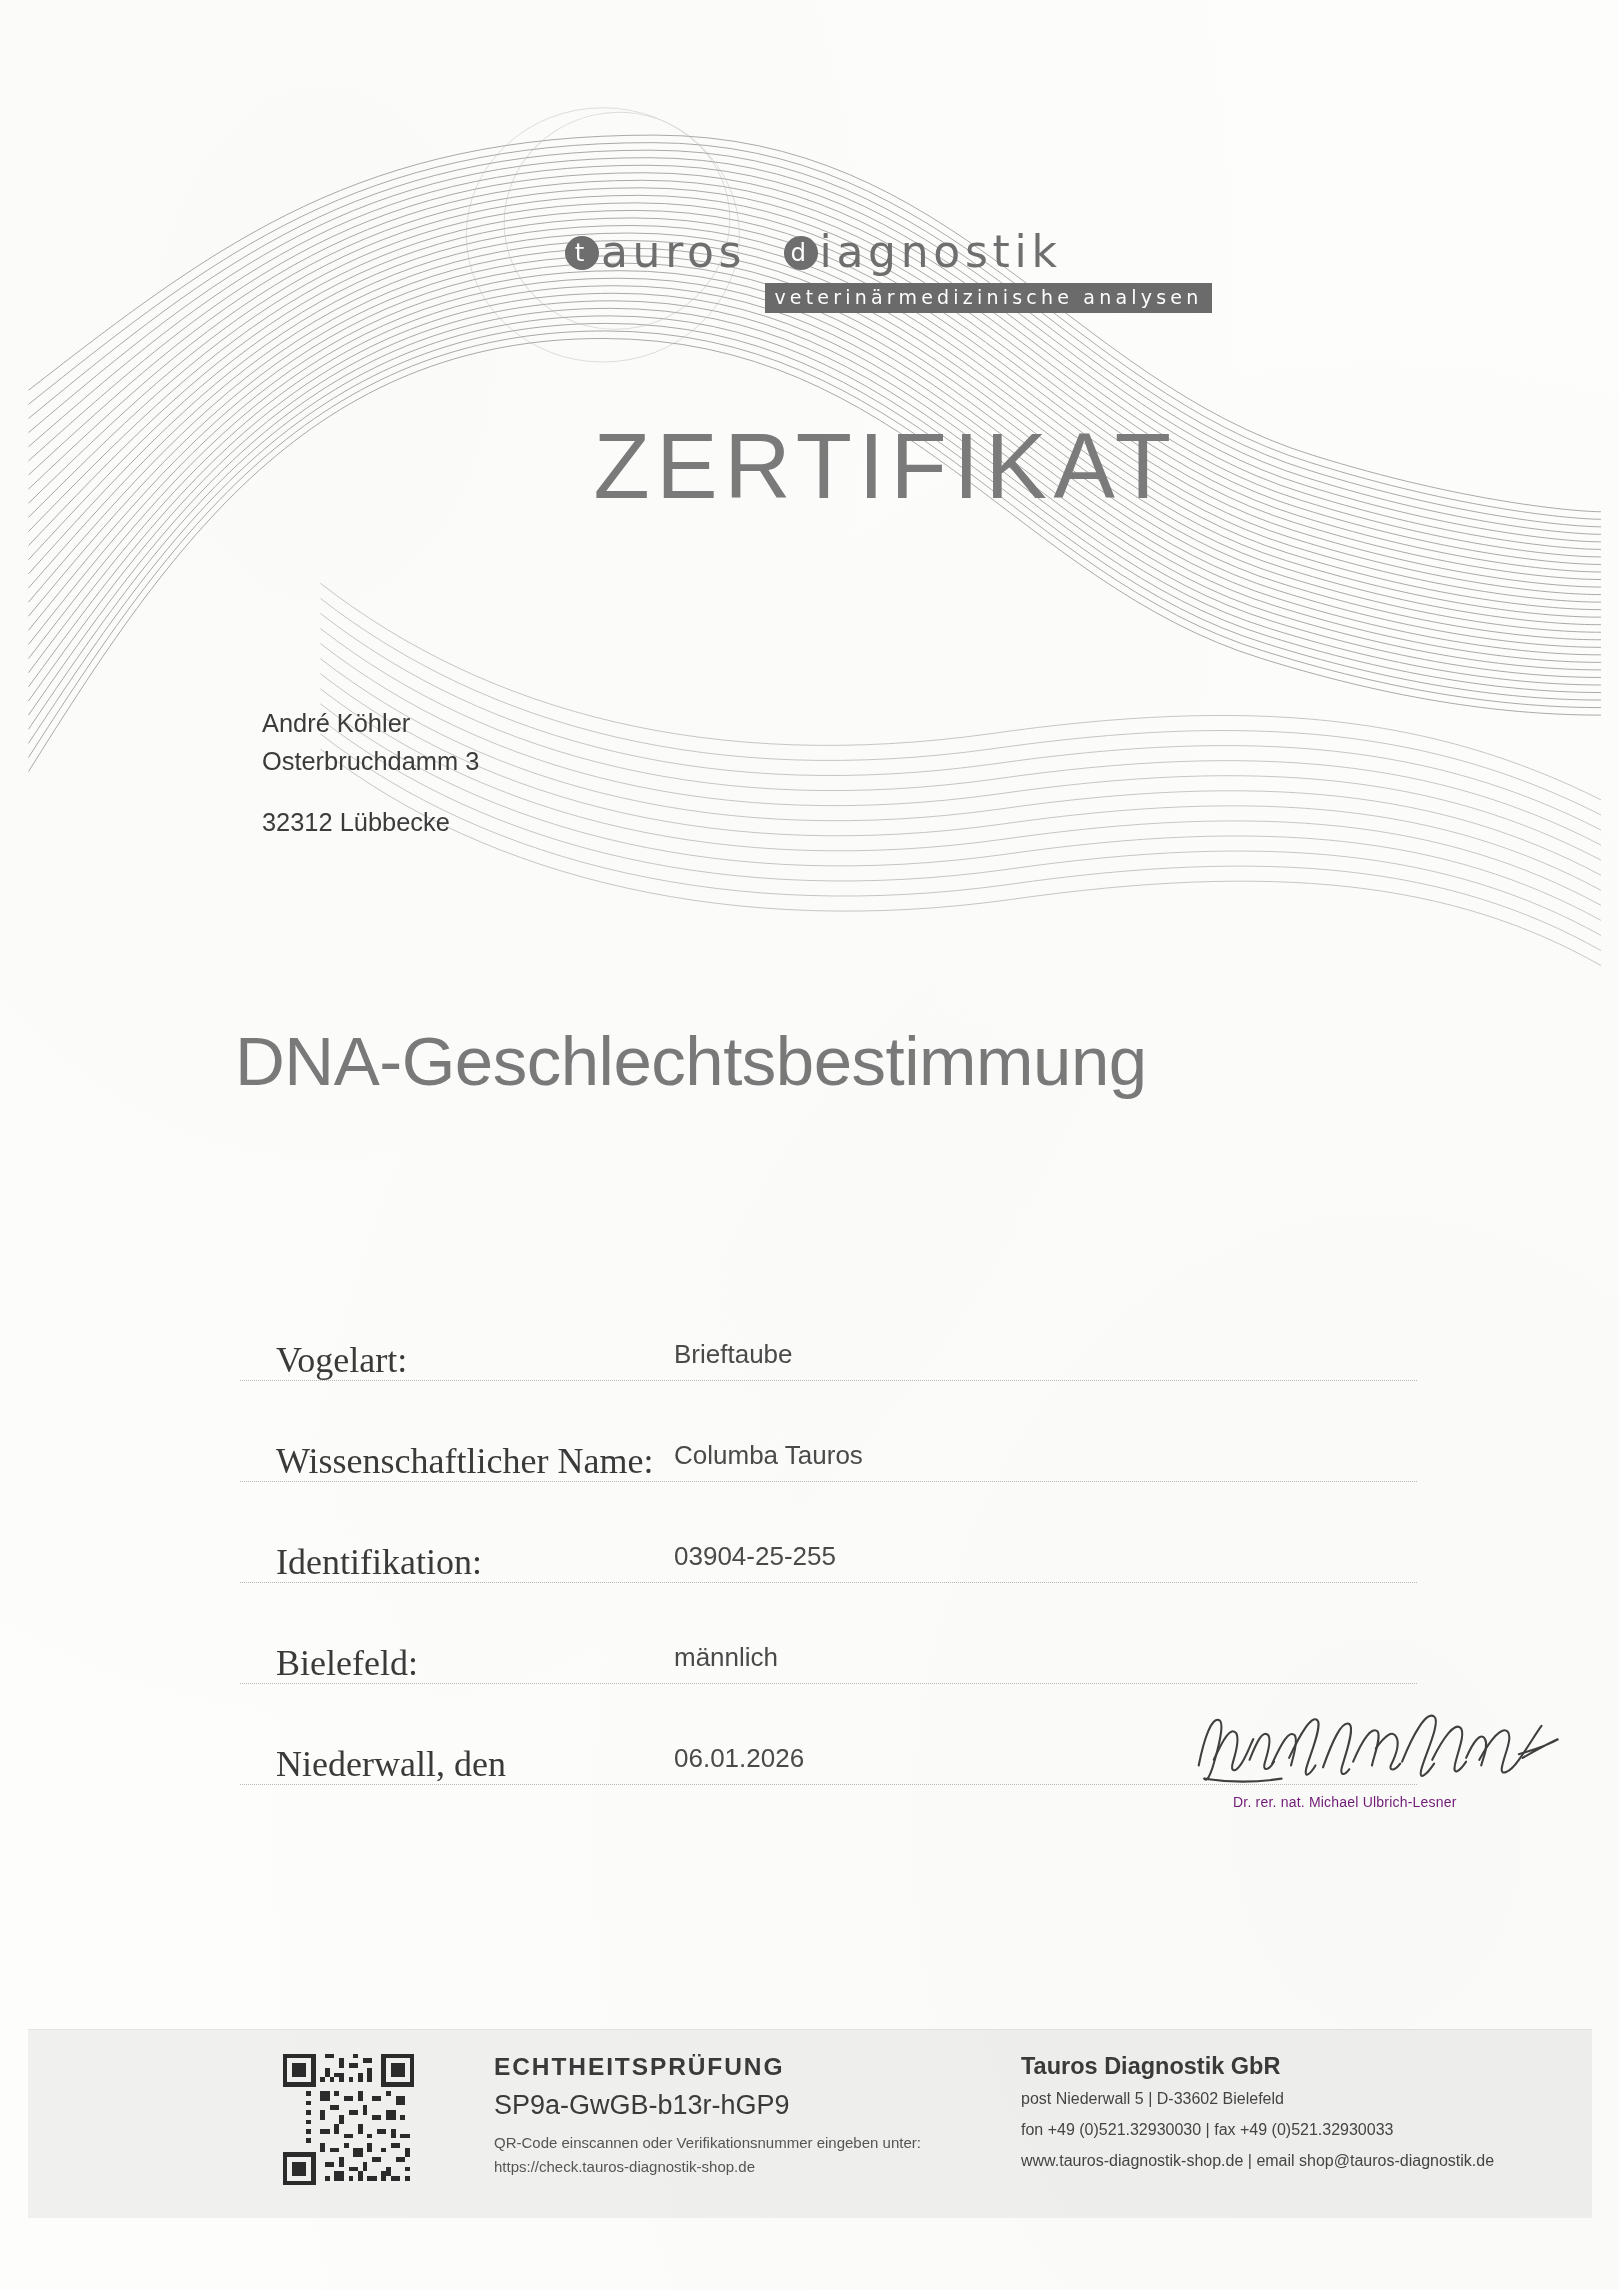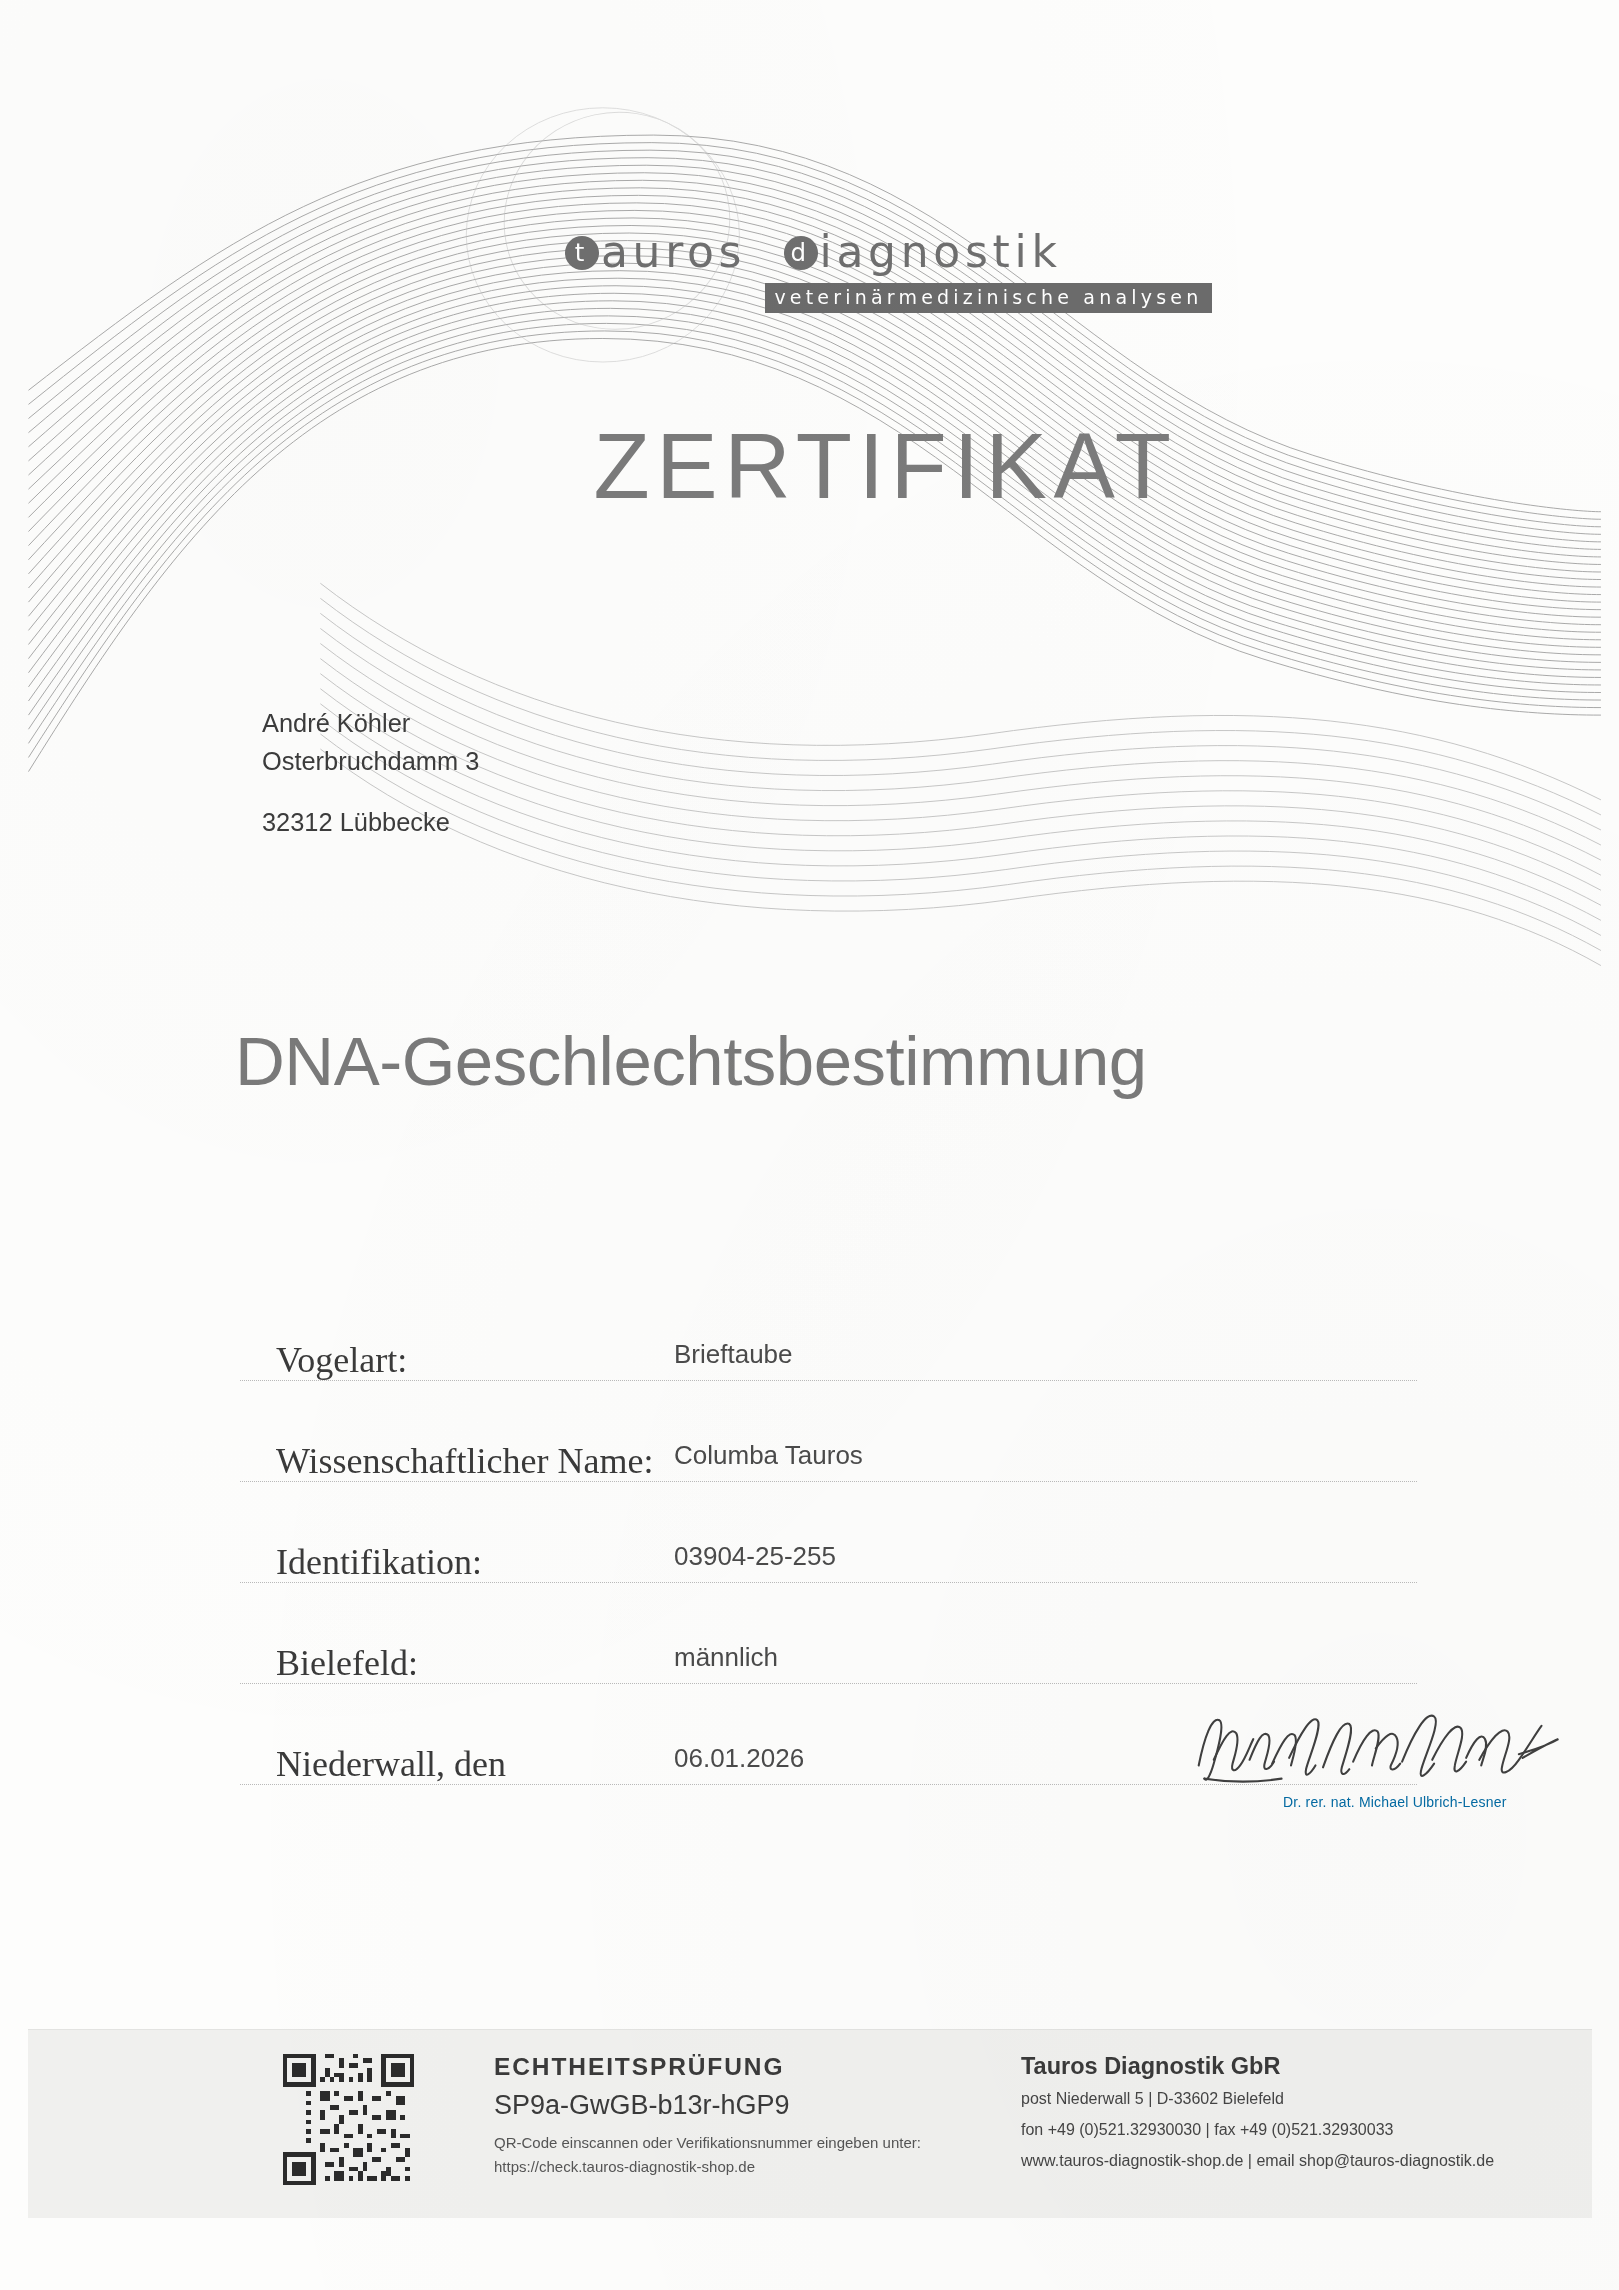--- a/index.html
+++ b/index.html
@@ -170,24 +170,24 @@
   .sig-wrap{
     position:absolute;
     left:951px;
     top:-30px;
     width:377px;
     height:113px;
     z-index:3;
   }
   .sig-caption{
     position:absolute;
-    left:1043px;
+    left:993px;
     top:72px;
     font-size:14px;
-    color:#0369a1;
+    color:#701a75;
     font-family:"Liberation Sans", sans-serif;
     letter-spacing:0.2px;
     white-space:nowrap;
     z-index:3;
   }
 
   
   .footer{
     position:absolute;
     left:28px;

